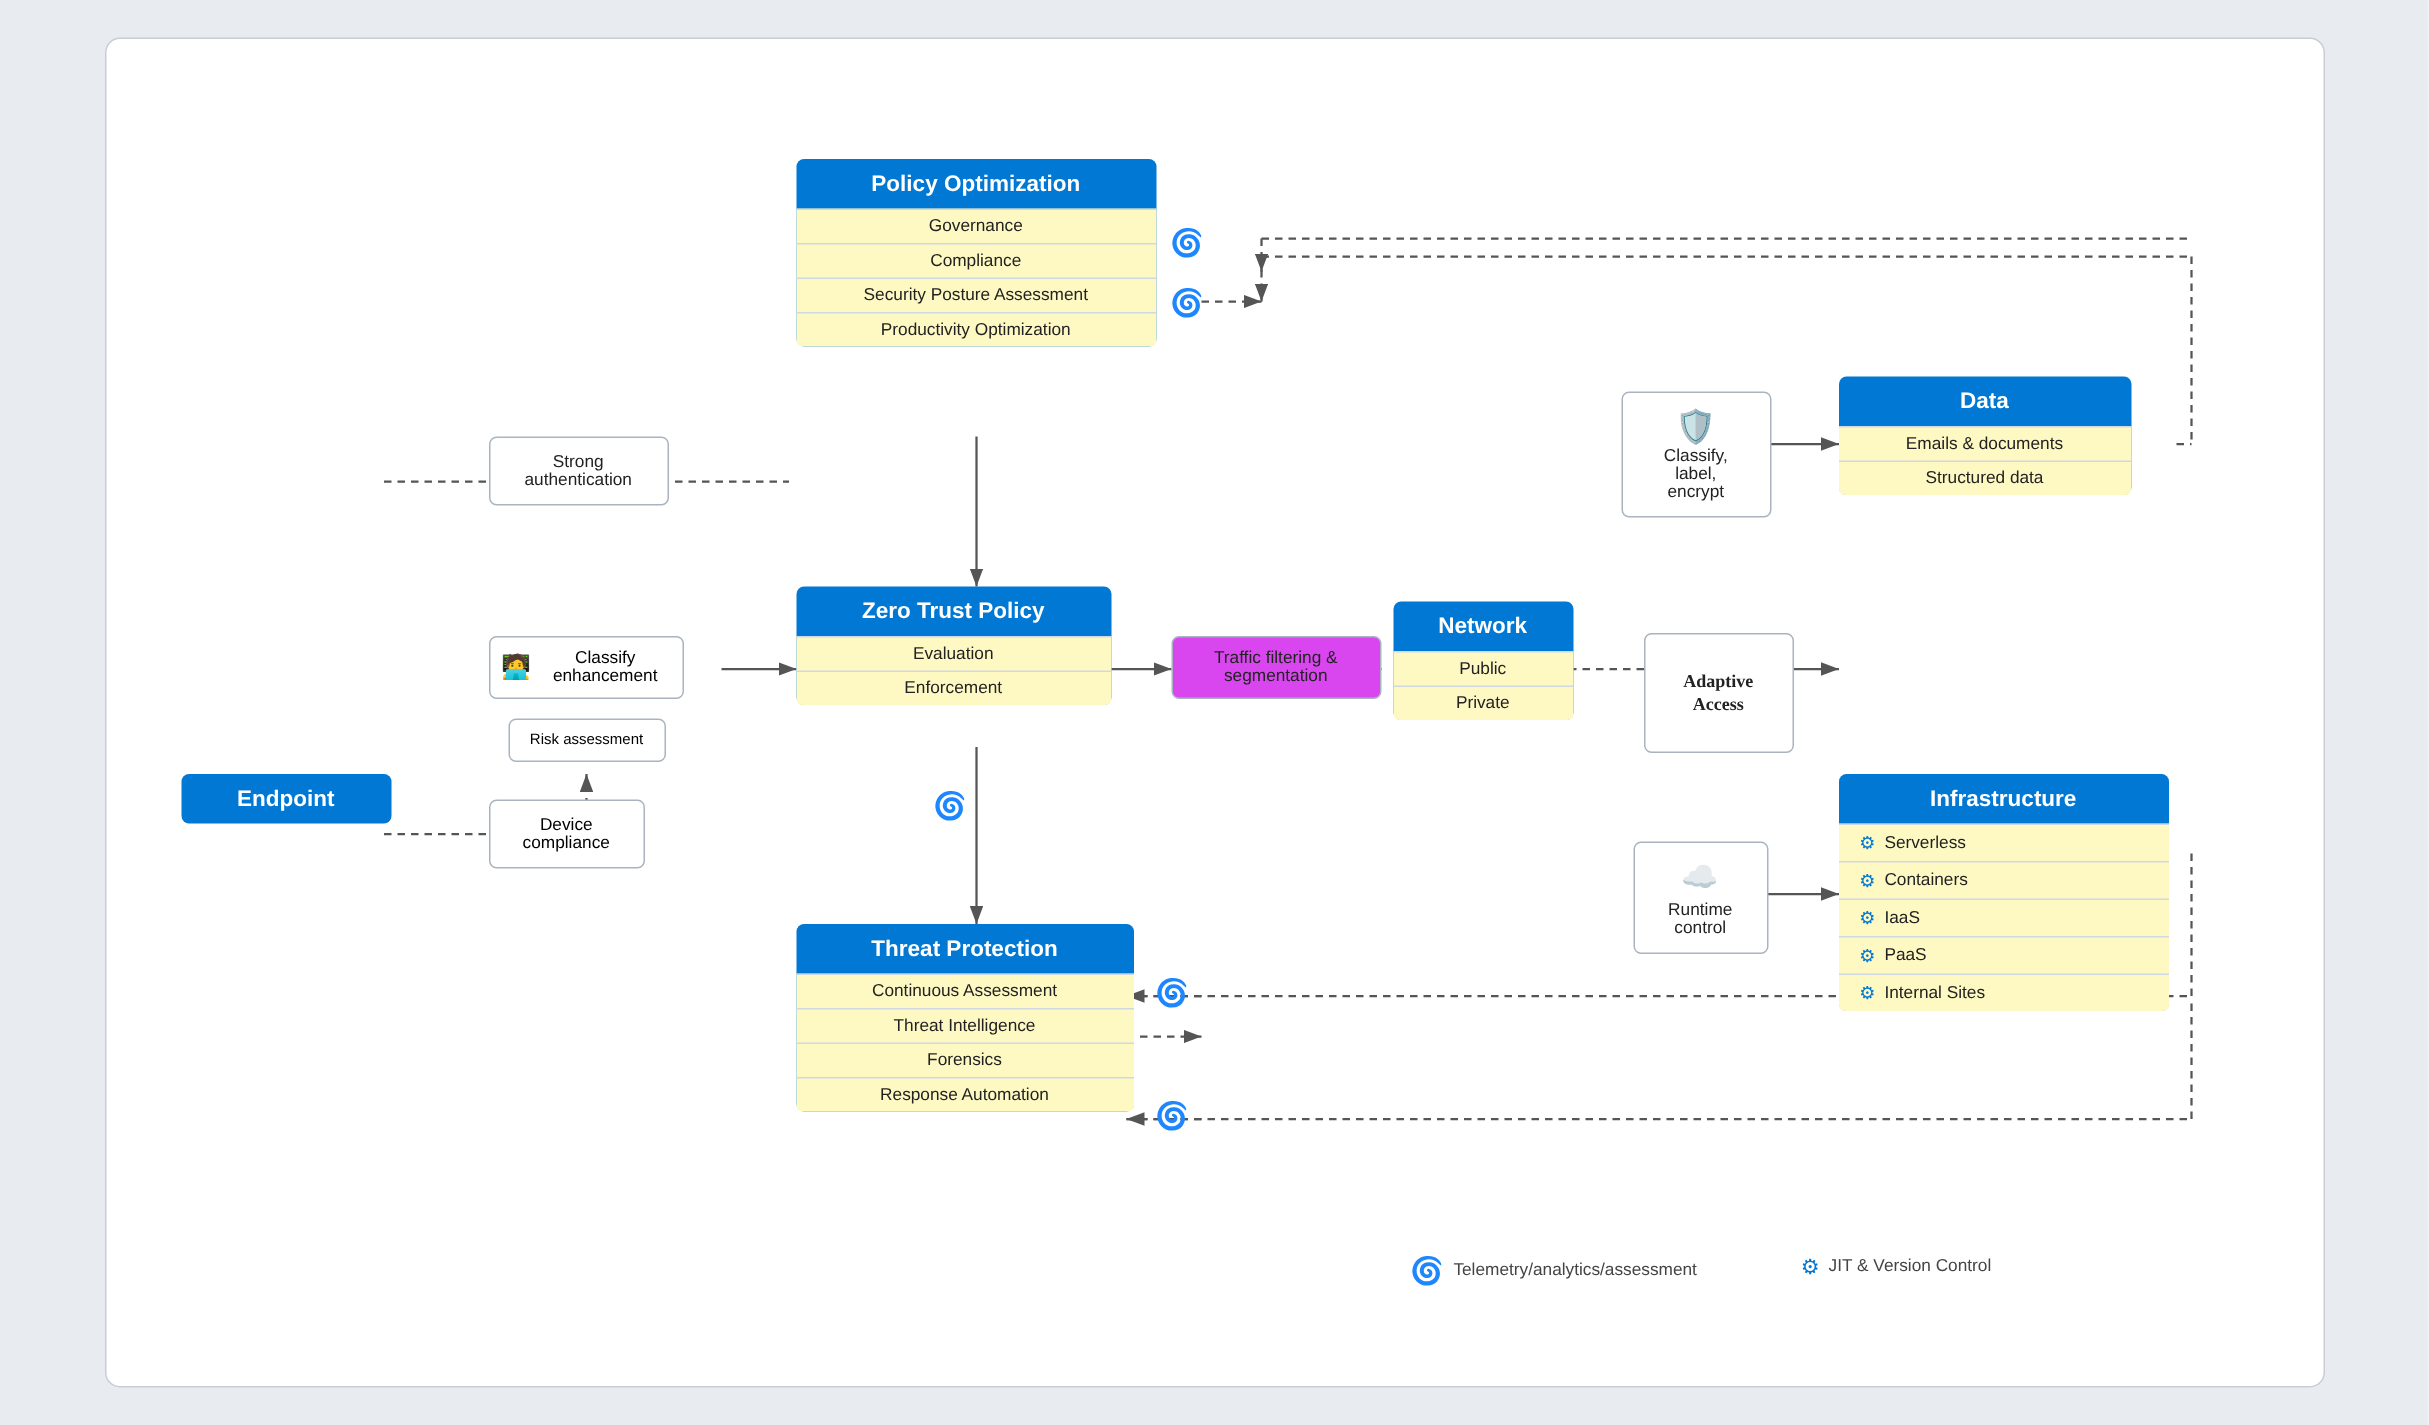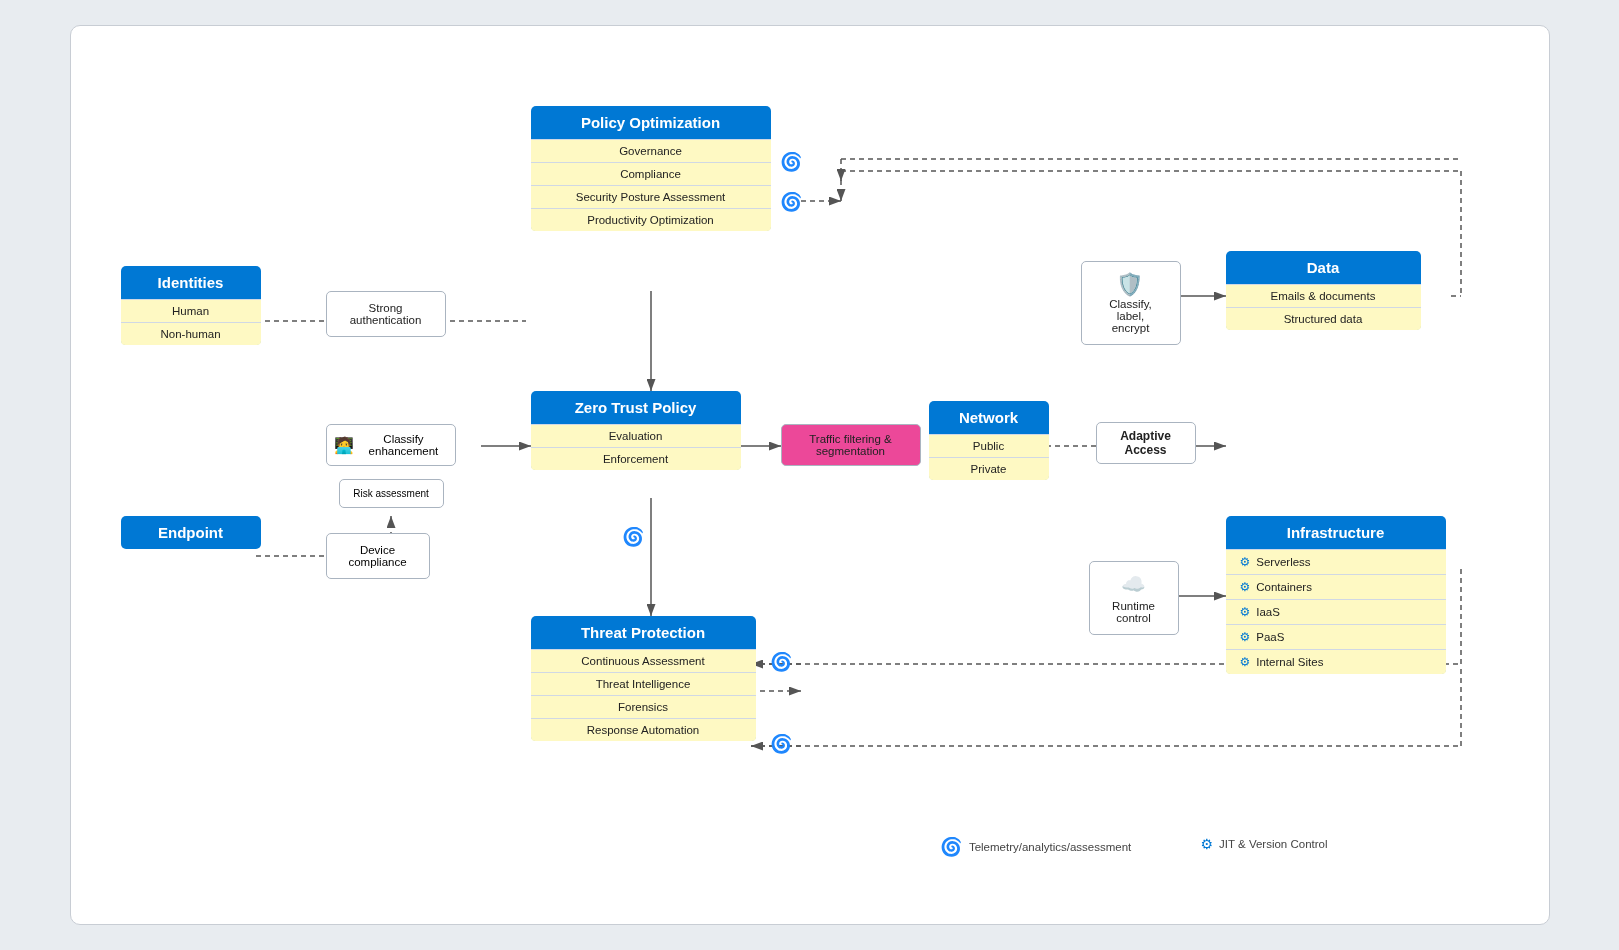--- a/index.html
+++ b/index.html
@@ -76,21 +76,21 @@
     
     .arrows-svg {
       position: absolute;
       top: 0; left: 0;
       width: 100%; height: 100%;
       pointer-events: none;
     }
 
     
     .connector-box {
-      background: #ec4899;
+      background: #d946ef;
       border: 1.5px solid #aab4c0;
       border-radius: 5px;
       position: absolute;
       text-align: center;
       font-size: 11.5px;
       color: #222;
       padding: 8px 10px;
     }
   </style>
 </head>
@@ -155,27 +155,20 @@
     <line x1="1390" y1="638" x2="1390" y2="540" stroke="#555" stroke-width="1.5" stroke-dasharray="5,4"></line>
 
     <line x1="680" y1="720" x2="1390" y2="720" stroke="#555" stroke-width="1.5" stroke-dasharray="5,4"></line>
     <line x1="1390" y1="720" x2="1390" y2="640" stroke="#555" stroke-width="1.5" stroke-dasharray="5,4"></line>
 
     <line x1="730" y1="638" x2="680" y2="638" stroke="#555" stroke-width="1.5" stroke-dasharray="5,4" marker-end="url(#arrowhead)"></line>
 
     <line x1="730" y1="720" x2="680" y2="720" stroke="#555" stroke-width="1.5" stroke-dasharray="5,4" marker-end="url(#arrowhead)"></line>
   </svg>
 
-  <div class="blue-box" style="left:50px; top:240px; width:140px;">
-    <div class="box-title">Identities</div>
-    <div class="box-rows">
-      <div class="box-row">Human</div>
-      <div class="box-row">Non-human</div>
-    </div>
-  </div>
 
   <div class="blue-box" style="left:50px; top:490px; width:140px;">
     <div class="box-title">Endpoint</div>
   </div>
 
   <div class="white-box" style="left:255px; top:265px; width:120px; padding:10px 8px;">
     <div class="box-title" style="font-size:11.5px; padding:0; border:none;">Strong authentication</div>
   </div>
 
   <div class="white-box" style="left:255px; top:398px; width:130px; padding:8px 8px; display:flex; align-items:center; gap:6px;">
@@ -220,21 +213,21 @@
   </div>
 
   <div class="blue-box" style="left:858px; top:375px; width:120px;">
     <div class="box-title">Network</div>
     <div class="box-rows">
       <div class="box-row">Public</div>
       <div class="box-row">Private</div>
     </div>
   </div>
 
-  <div class="white-box" style="left:1025px; top:396px; width:100px; padding:6px 8px;">
+  <div class="white-box" style="left:1025px; top:396px; width:100px; padding:24px 8px;font-family:Liberation Serif, serif;">
     <div style="font-size:12px; font-weight:600; color:#222; text-align:center;">Adaptive Access</div>
   </div>
 
   <div class="white-box" style="left:1010px; top:235px; width:100px; padding:10px 8px; text-align:center;">
     <span style="font-size:22px; color:#444; display:block;">🛡️</span>
     <div style="font-size:11.5px; color:#222; white-space:pre-line; text-align:center;">Classify,
 label,
 encrypt</div>
   </div>
 

